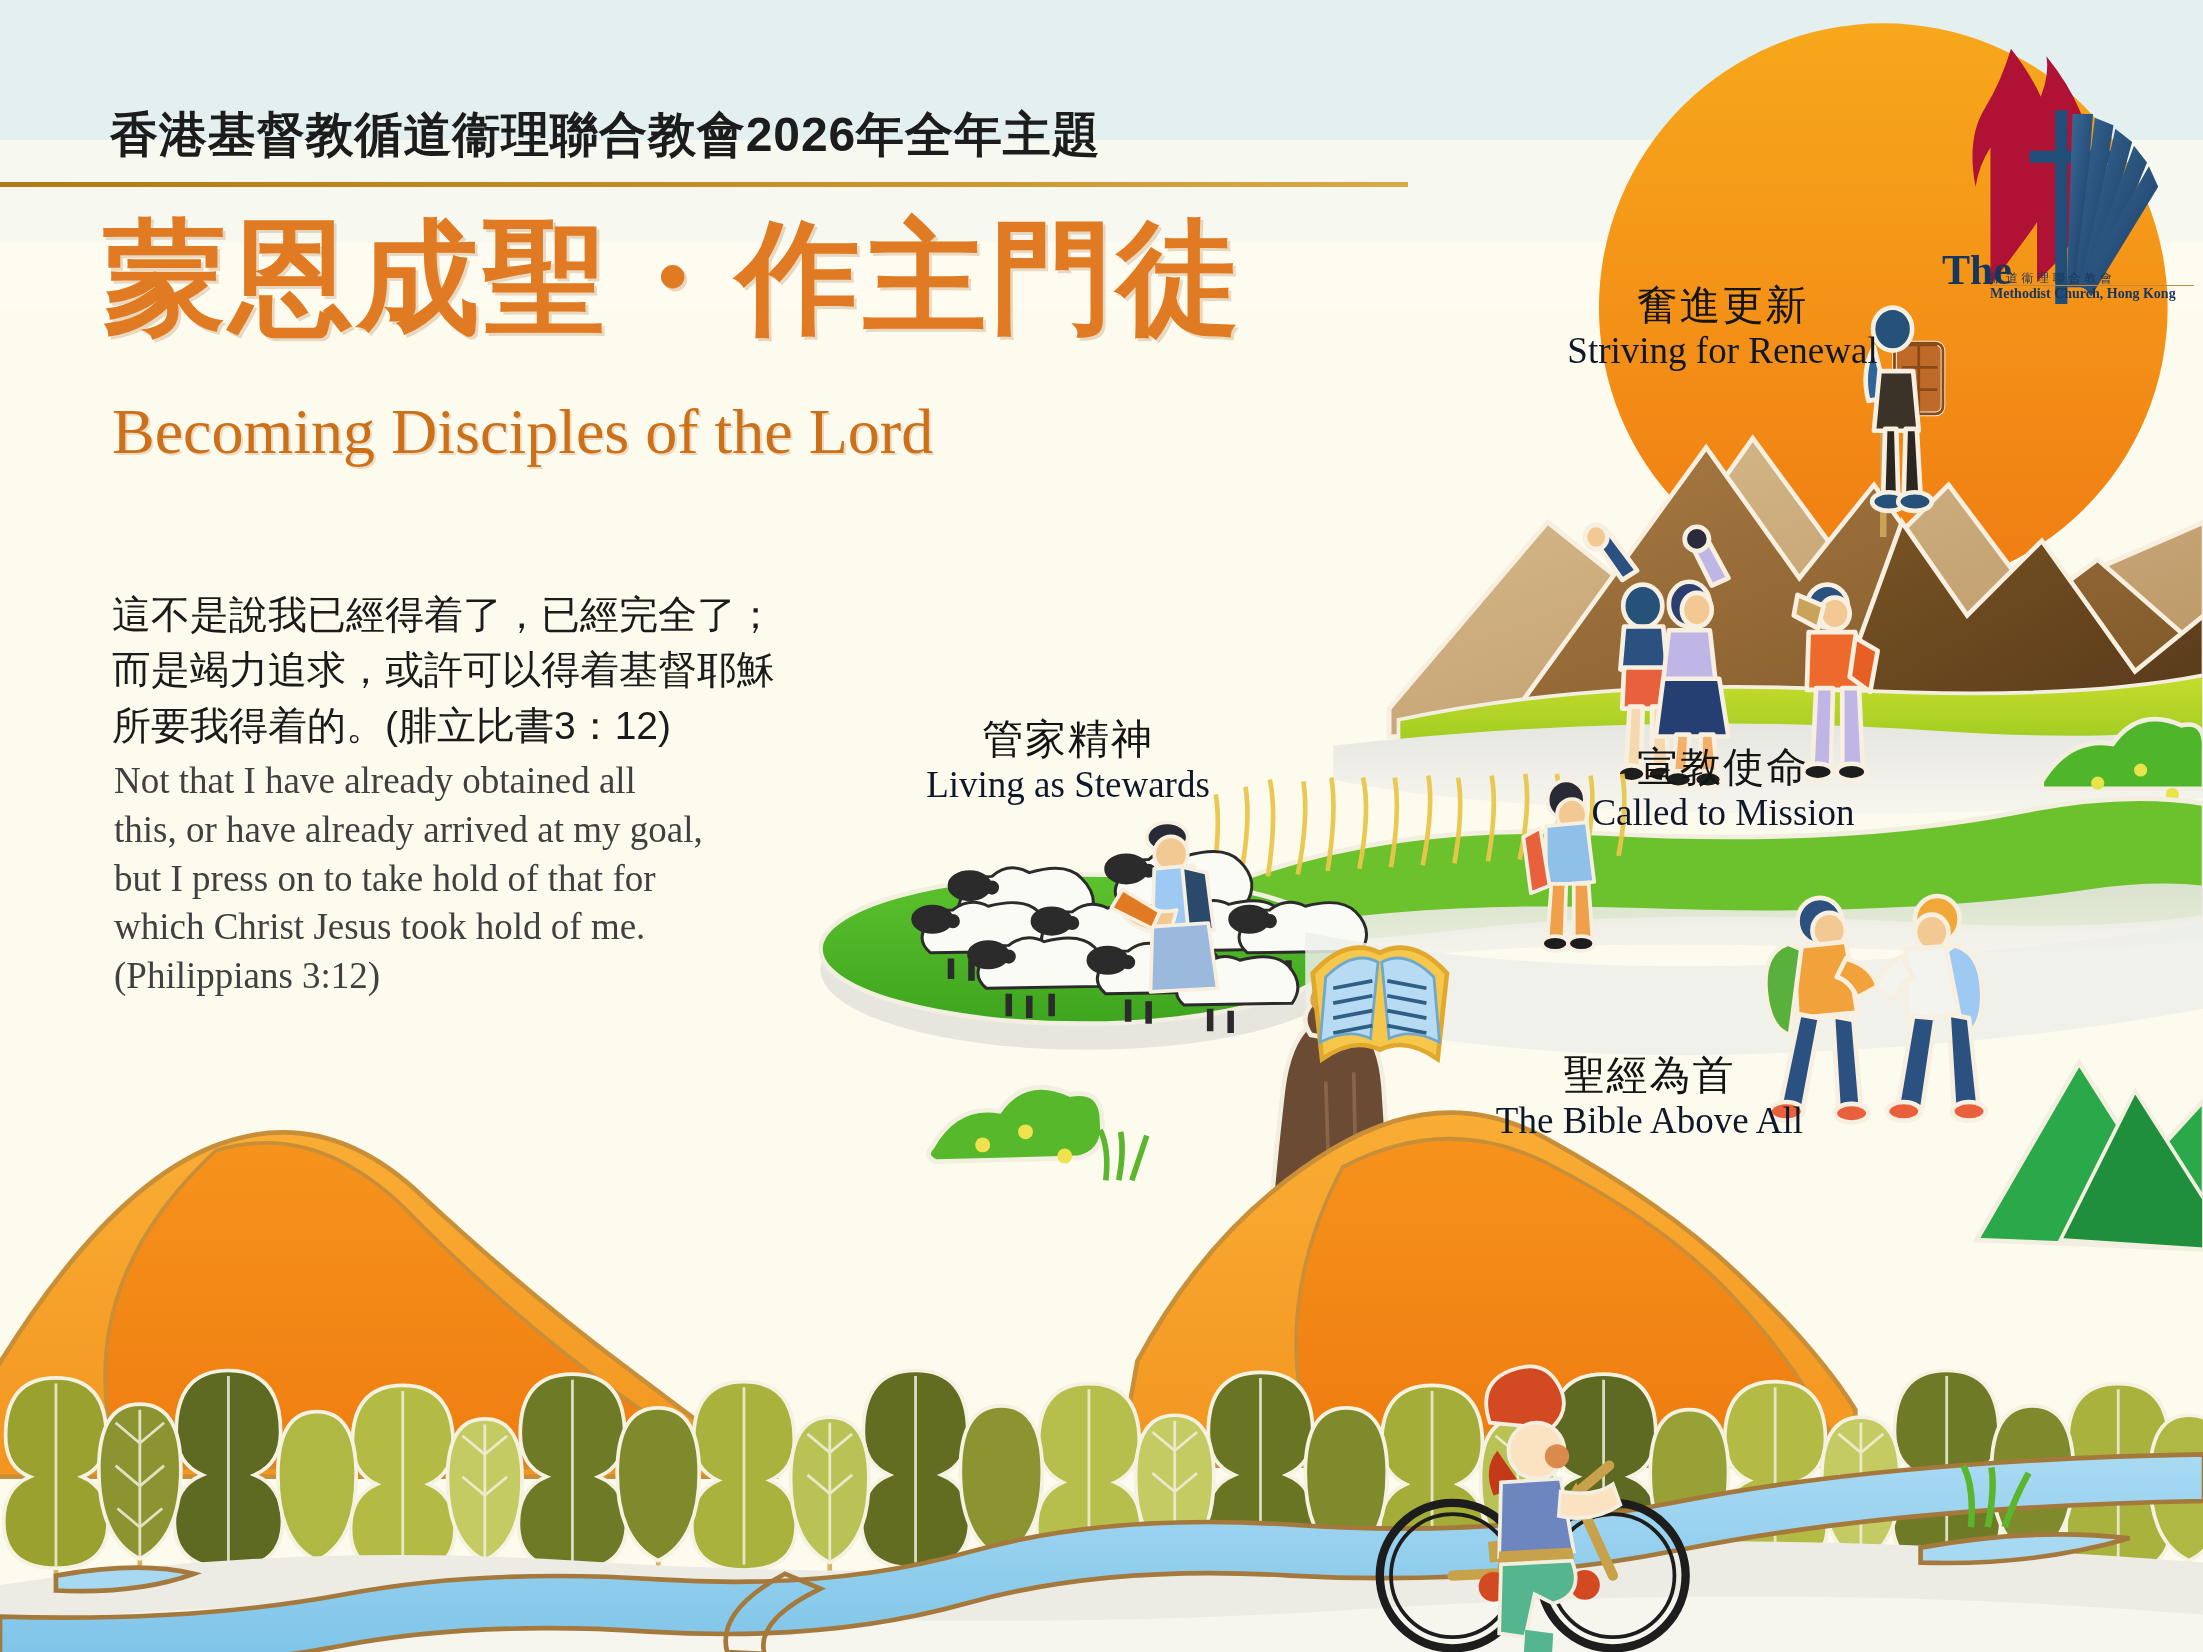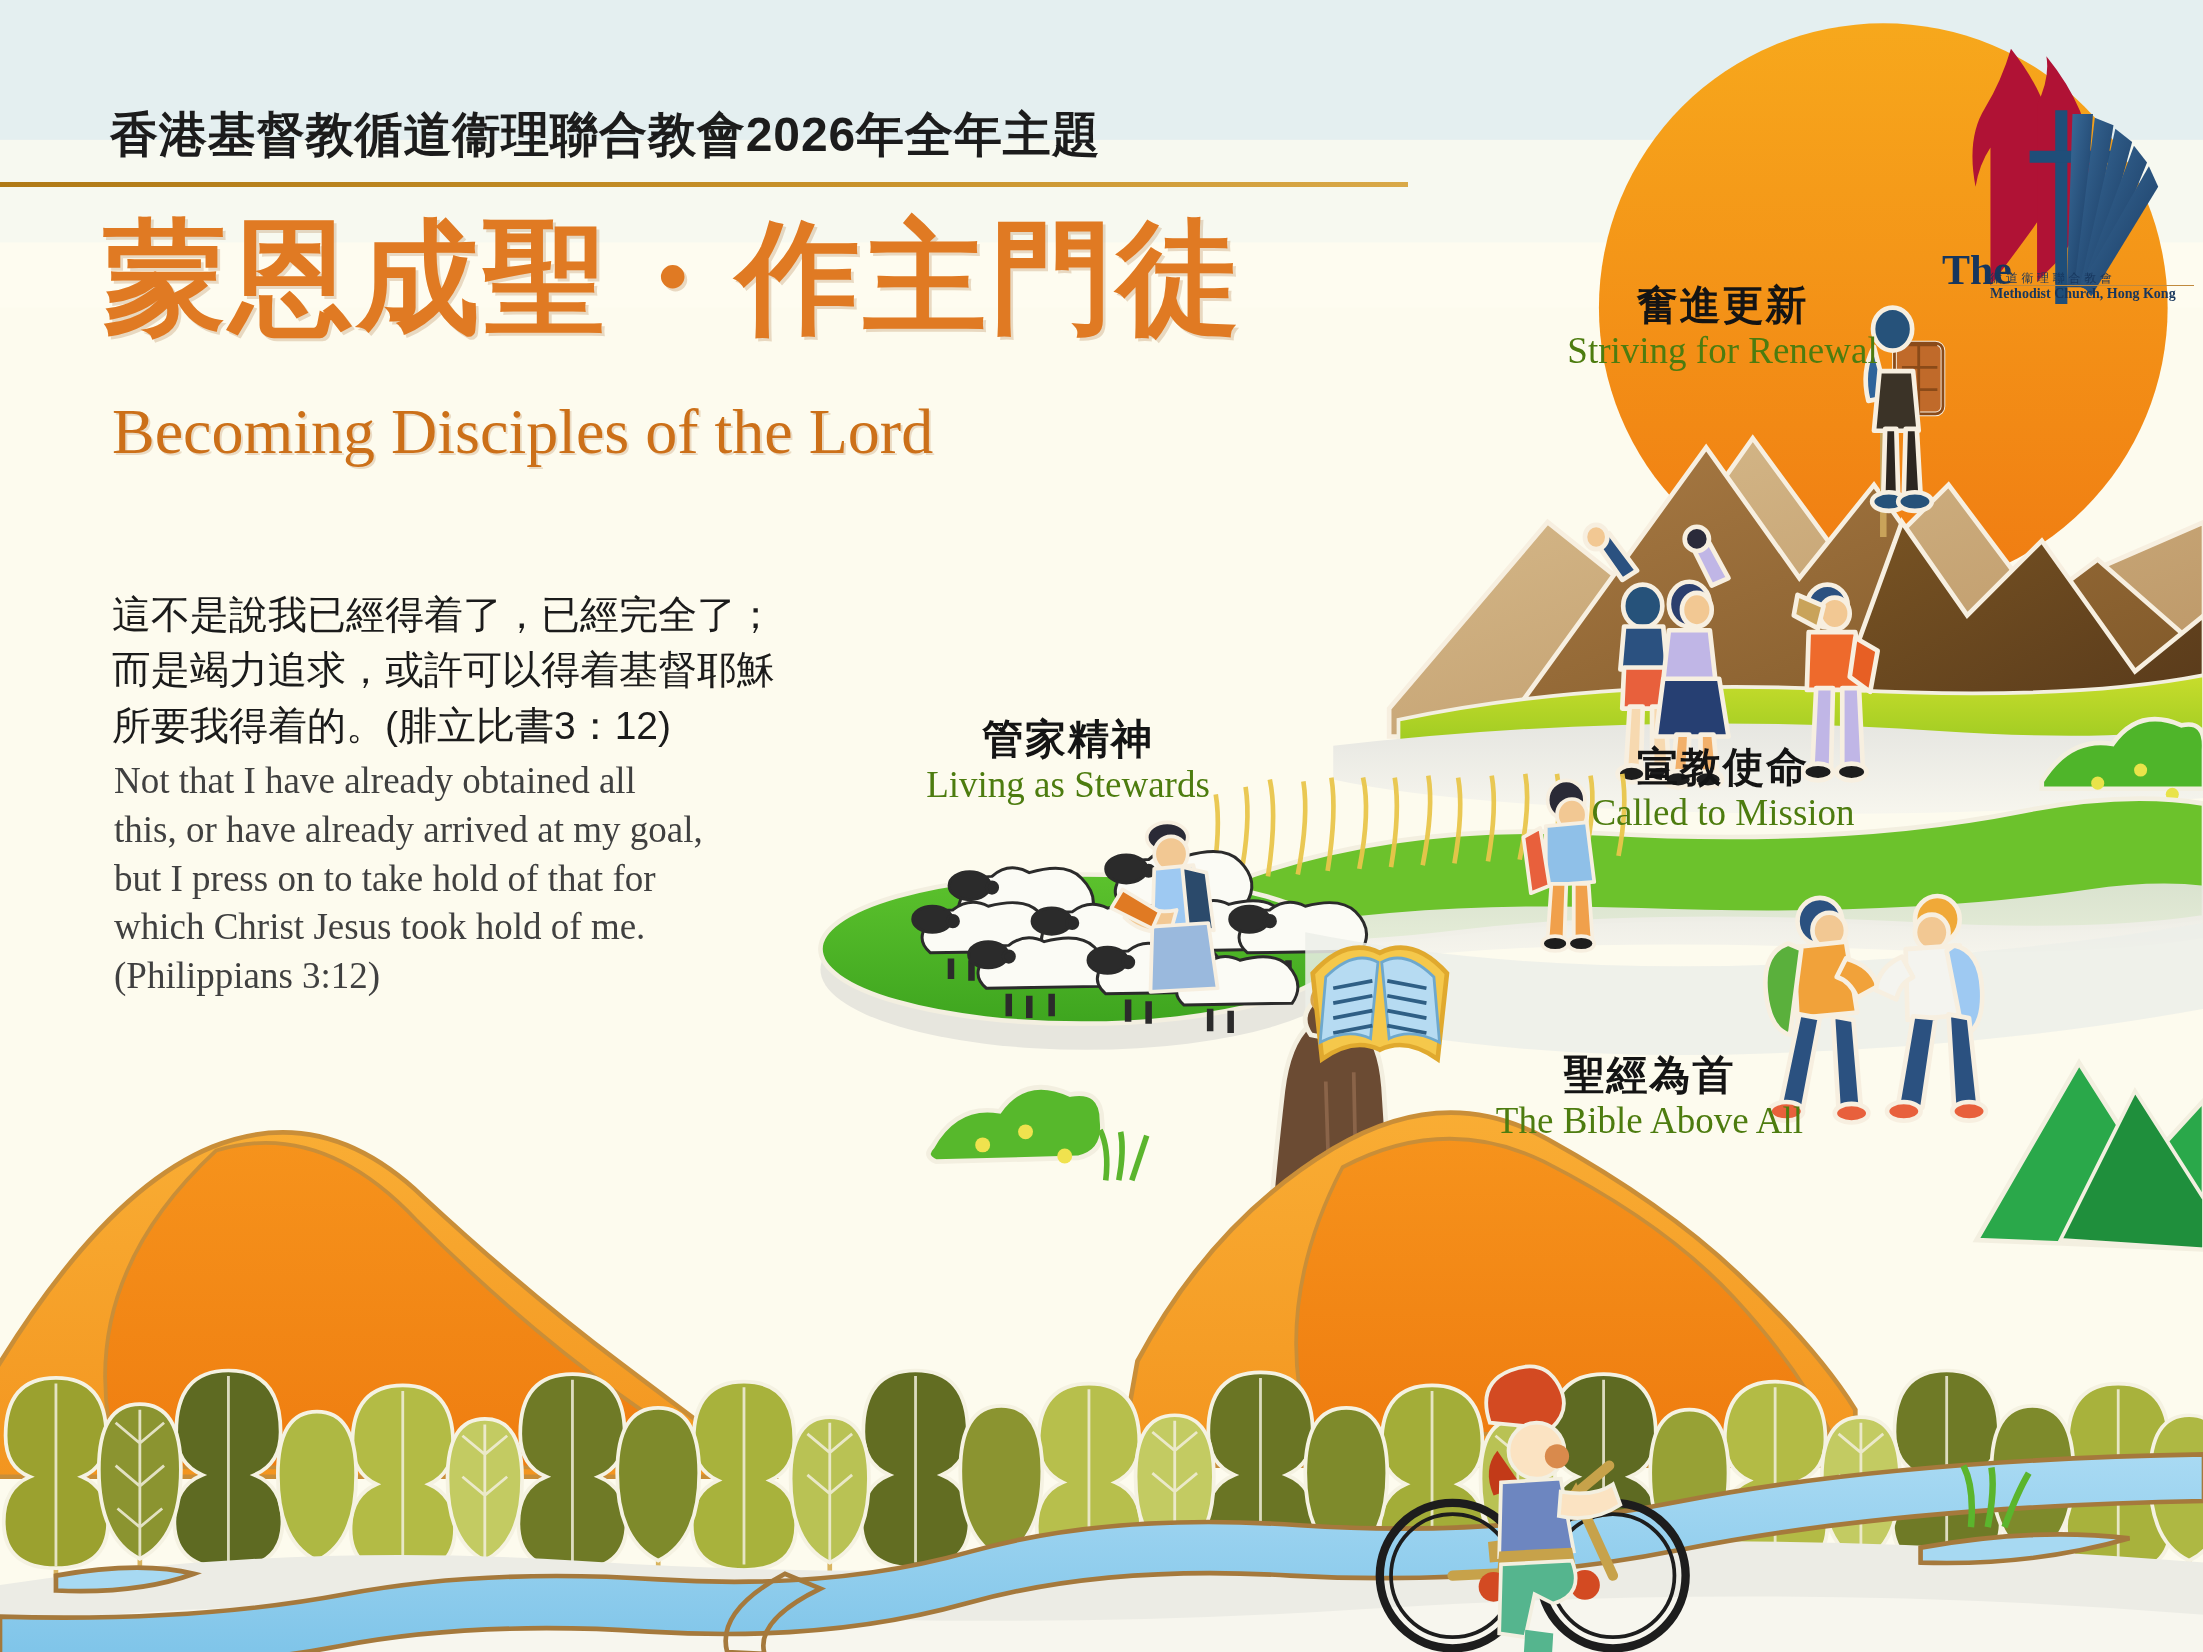--- a/index.html
+++ b/index.html
@@ -55,26 +55,26 @@
     position:absolute;left:114px;top:757px;
     font-family:"Liberation Serif", serif;
     font-size:37px;line-height:1.32;color:#404040;
     white-space:pre-line;
   }
 
   
   .sec-label{position:absolute;text-align:center;}
   .sec-zh{
     font-family:"Liberation Sans", sans-serif;
-    font-weight:bold;font-size:41px;color:#141414;letter-spacing:1.9px;
+    font-weight:normal;font-size:41px;color:#141414;letter-spacing:1.9px;
     white-space:nowrap;line-height:1.15;
   }
   .sec-en{
     font-family:"Liberation Serif", serif;
-    font-size:37px;color:#4d7c0f;white-space:nowrap;line-height:1.2;
+    font-size:37px;color:#0f172a;white-space:nowrap;line-height:1.2;
   }
   #label-renewal{left:1536px;top:282px;width:373px;}
   #label-stewards{left:914px;top:716px;width:308px;}
   #label-mission{left:1574px;top:744px;width:298px;}
   #label-bible{left:1491px;top:1052px;width:317px;}
 
   
   #logo{position:absolute;left:1942px;top:28px;width:233px;height:280px;}
   #logo-caption{
     position:absolute;left:1942px;top:249px;width:252px;

